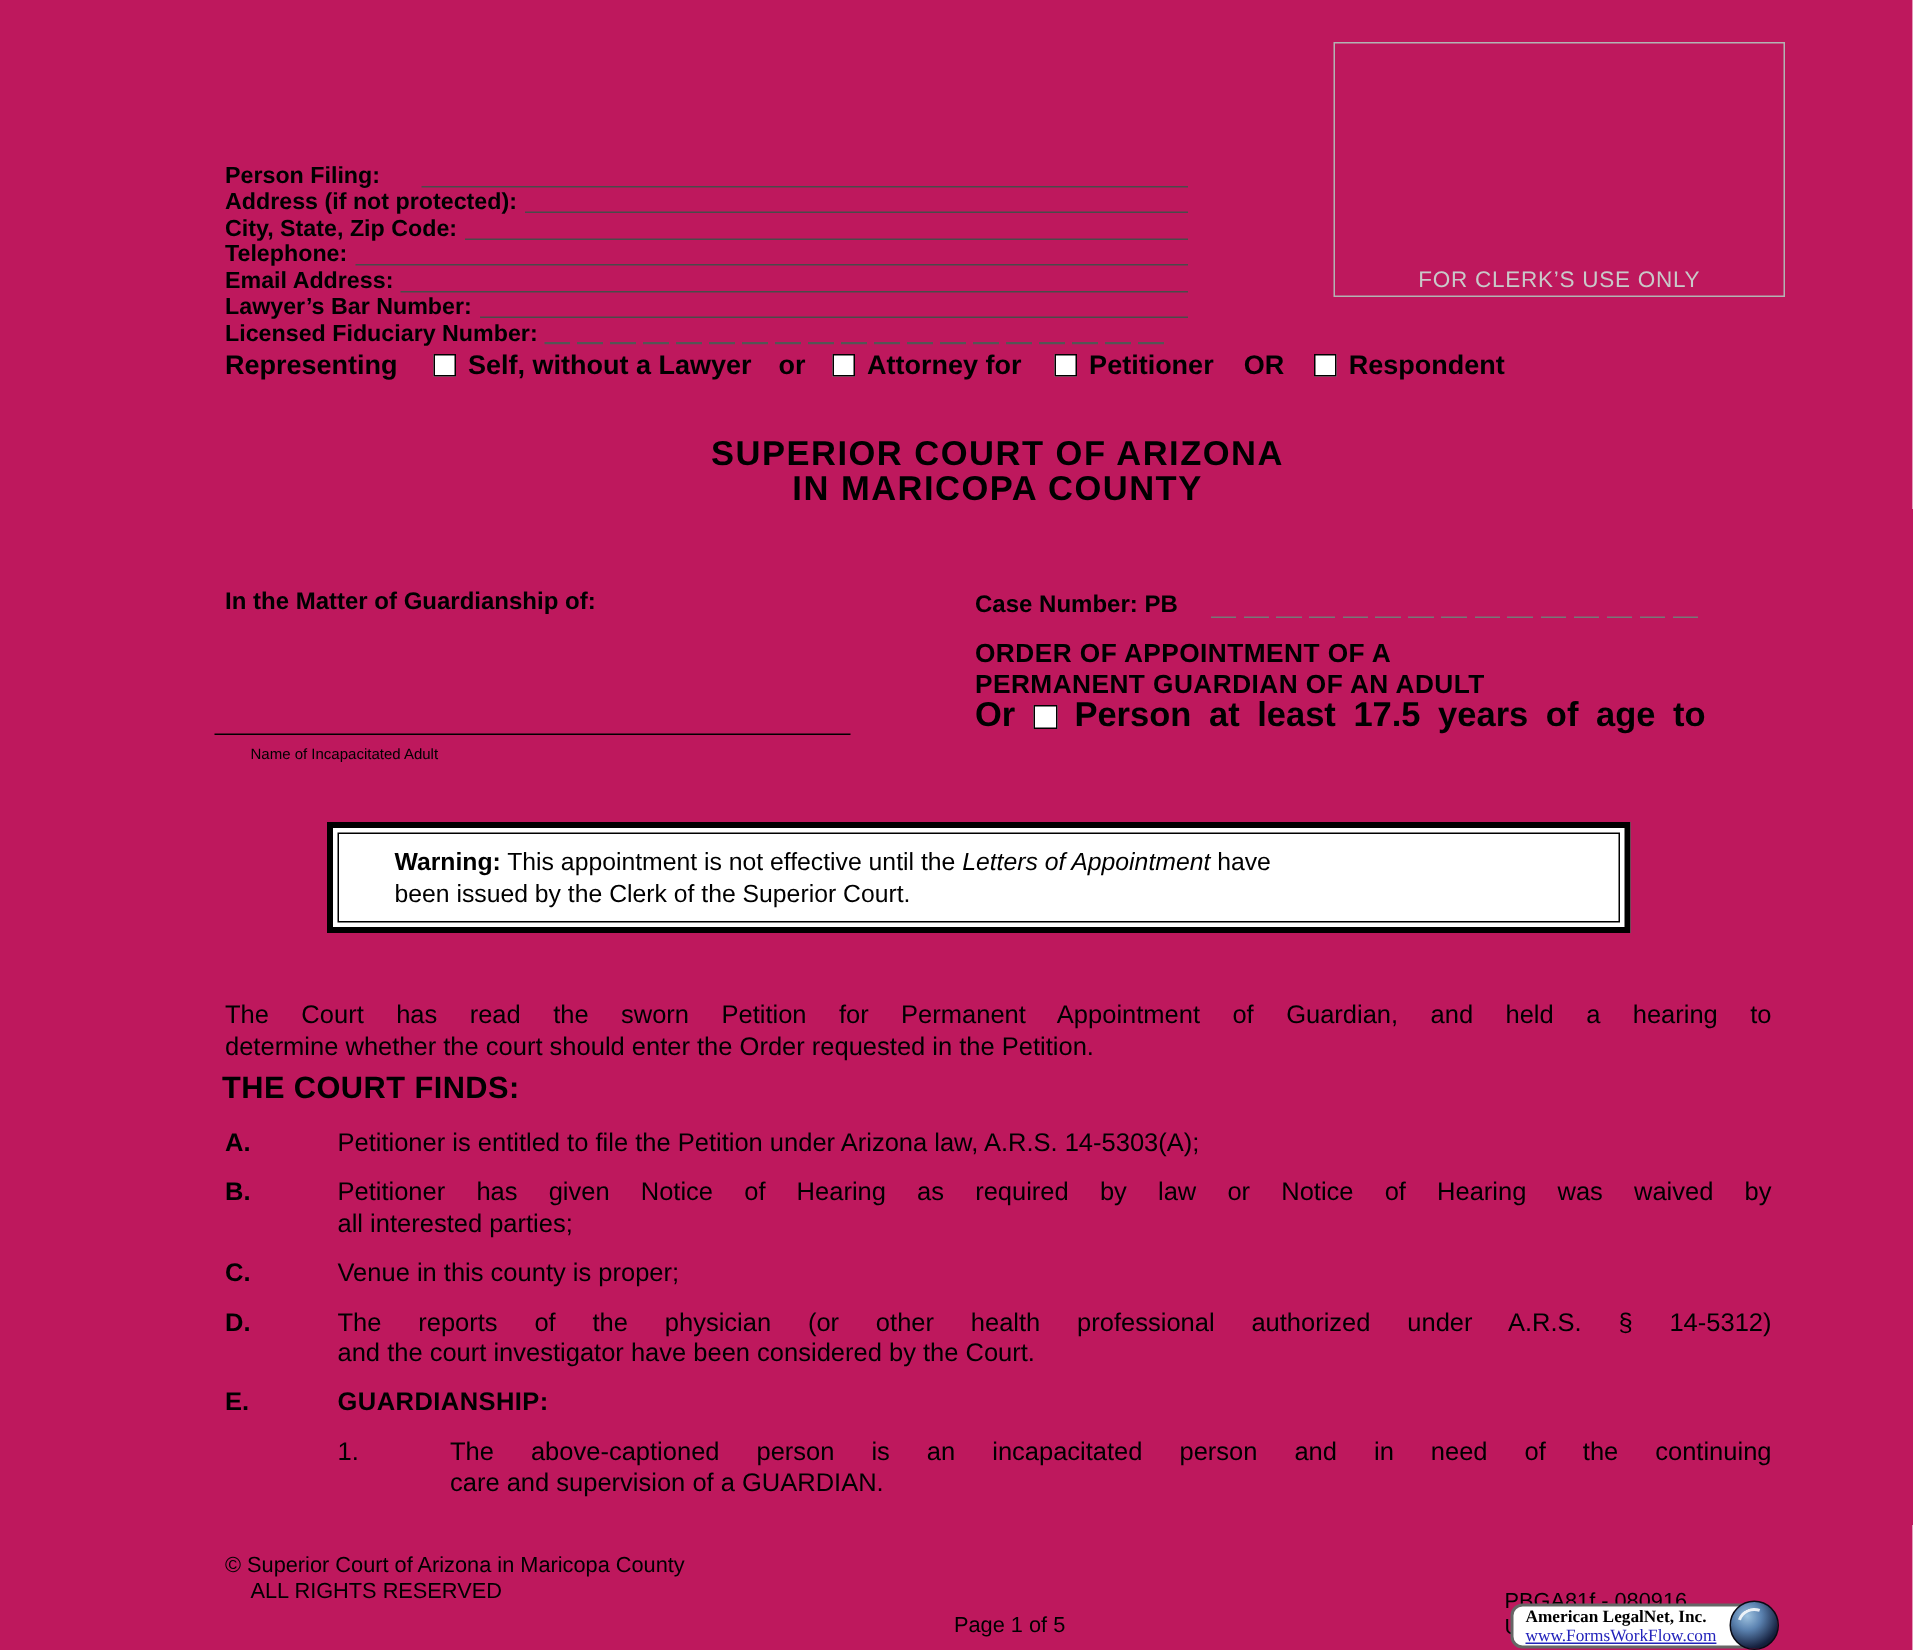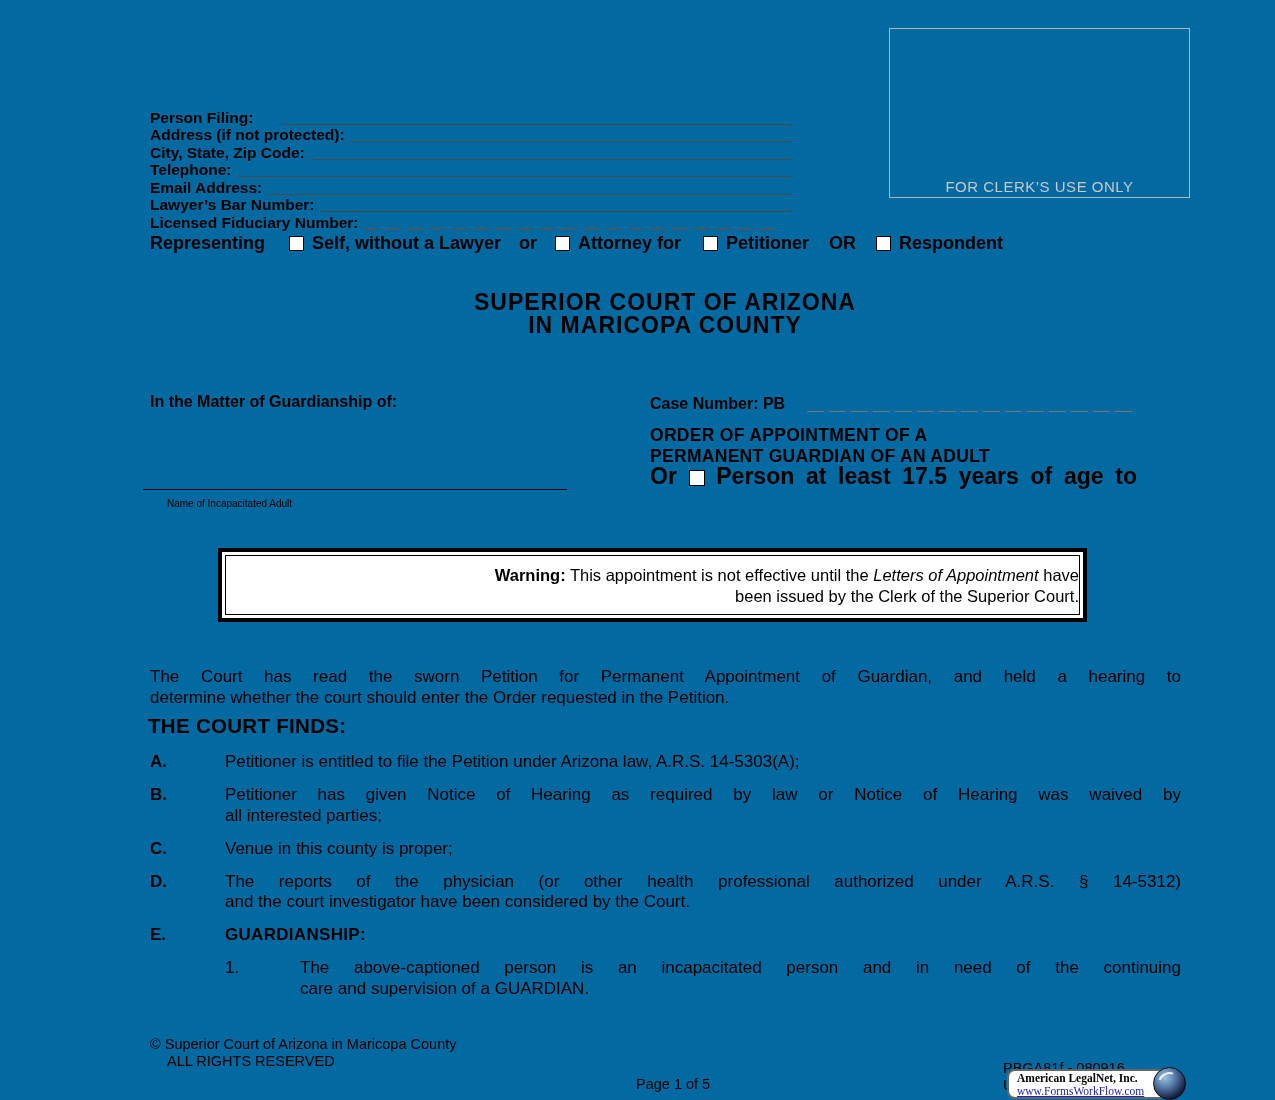--- a/index.html
+++ b/index.html
@@ -1,16 +1,16 @@
 <!DOCTYPE html>
 <html><head>
 <meta charset="utf-8">
 <style>
   html,body{margin:0;padding:0;background:#fff;}
-  .page{position:relative;width:1275px;height:1100px;background:#0369a1;overflow:hidden;
+  .page{position:relative;width:1275px;height:1100px;background:#be185d;overflow:hidden;
         font-family:"Liberation Sans",sans-serif;color:#000;}
 
   
   .filing{position:absolute;left:150px;top:108px;width:642px;}
   .field-row{display:flex;align-items:flex-end;height:17.5px;font-size:15.5px;font-weight:bold;}
   .field-label{white-space:nowrap;line-height:17px;}
   .field-line{flex:1;margin-left:5px;margin-bottom:1px;border-bottom:1.5px solid #4a4a4a;height:12px;}
   .field-line.gap{margin-left:28px;}
   .field-line.dashed{border-bottom:none;margin-right:15px;
      background:repeating-linear-gradient(to right,#555 0 17px,transparent 17px 22px) left bottom/100% 1.5px no-repeat;}
@@ -48,21 +48,21 @@
      background:repeating-linear-gradient(to right,#777 0 17px,transparent 17px 22px) left bottom/100% 1.5px no-repeat;}
   .order-title{margin-top:12px;font-size:17.5px;font-weight:bold;line-height:20.5px;letter-spacing:.3px;}
   .or-line1{font-size:23px;font-weight:bold;line-height:20.5px;text-align:justify;text-align-last:justify;}
   .or-line1 .cb{vertical-align:-2px;width:16px;height:16px;}
   .or-line2{font-size:17.5px;font-weight:bold;line-height:20.5px;}
 
   
   .warning-outer{position:absolute;left:218px;top:548px;width:869px;height:74px;
      border:4px solid #000;box-sizing:border-box;padding:3px;background:#fff;}
   .warning-inner{border:1.5px solid #000;width:100%;height:100%;box-sizing:border-box;
-     text-align:right;font-size:16.5px;line-height:21px;padding-top:9px;}
+     text-align:left;font-size:16.5px;line-height:21px;padding-top:9px;padding-left:37px;}
 
   
   .intro{position:absolute;left:150px;top:667px;width:1031px;font-size:17px;line-height:20.5px;}
   .just{text-align:justify;text-align-last:justify;}
   .finds-heading{position:absolute;left:148px;top:714px;font-size:20.5px;font-weight:bold;letter-spacing:.3px;}
   .findings{position:absolute;left:150px;top:752px;width:1031px;font-size:17px;line-height:20.5px;}
   .frow{display:flex;margin-bottom:12.5px;}
   .fletter{width:75px;flex-shrink:0;font-weight:bold;}
   .ftext{flex:1;}
   .ftext.bold{font-weight:bold;letter-spacing:.3px;}

